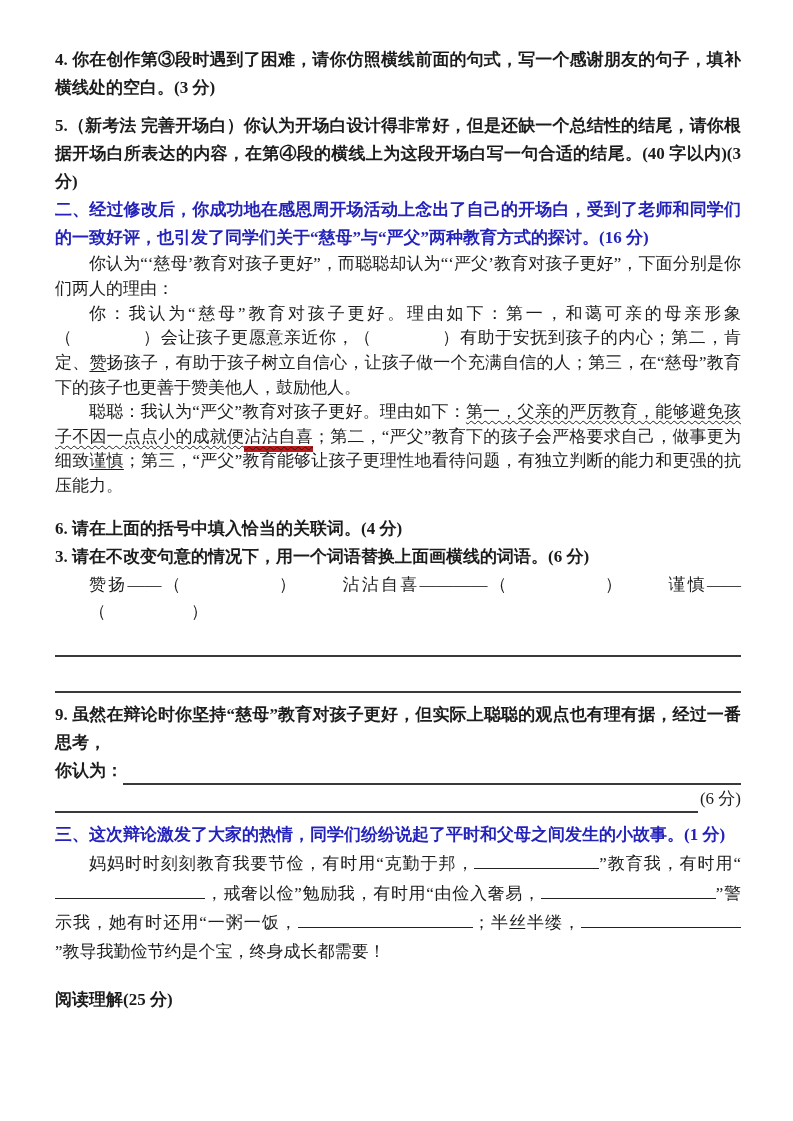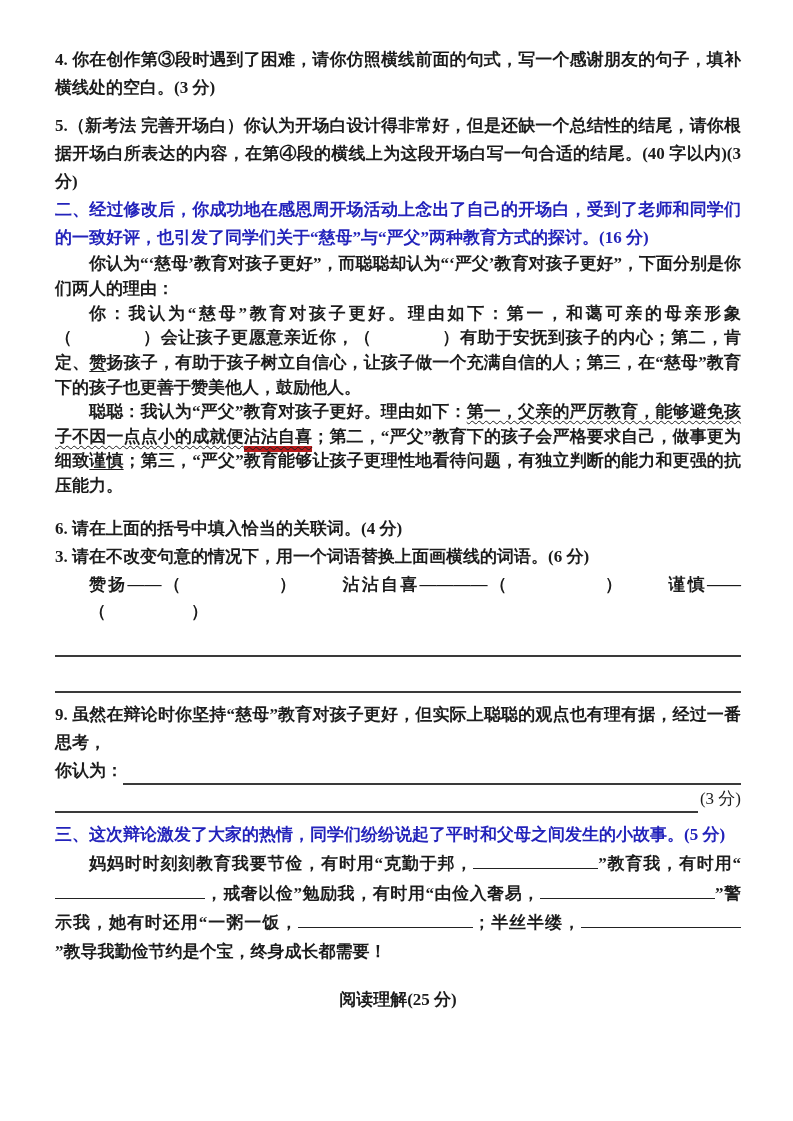--- a/index.html
+++ b/index.html
@@ -6,28 +6,28 @@
   .page{
     position:relative;
     width:793px;height:1121px;
     margin:0 auto;background:#ffffff;
     box-sizing:border-box;
     padding:46px 52px 20px 55px;
     font-family:"Liberation Serif","DejaVu Serif",serif;
     font-size:17px;color:#1c1c1c;
     overflow:hidden;
   }
-  .blk{margin:0;text-align:justify;font-weight:bold;}
+  .blk{margin:0;text-align:justify;}
   .q{font-weight:700;line-height:1.65;}
   .body{line-height:1.45;}
   .loose{line-height:1.72;}
   .indent{text-indent:2em;}
   .sub{line-height:1.6;padding-left:2em;}
   .blue{color:var(--blue);}
-  .center{text-align:center;text-indent:0;}
+  .center{text-indent:0;}
   .mb10{margin-bottom:10px;}
   .mb16{margin-bottom:16px;}
   .mt8{margin-top:8px;}
   .mt20{margin-top:20px;}
   .u{text-decoration:underline;text-underline-offset:3px;text-decoration-thickness:1px;}
   .wavy{text-decoration:underline wavy;text-underline-offset:3px;text-decoration-thickness:1px;}
   .wavy-u{text-decoration:underline wavy;text-underline-offset:4px;text-decoration-thickness:1px;border-bottom:6px solid #b91c1c;}
   .blank{display:inline-block;border-bottom:1px solid #222;height:15px;vertical-align:baseline;}
   .rule{height:30px;border-bottom:2px solid #3a3a3a;margin-bottom:4px;}
   .fillrow{display:flex;align-items:baseline;line-height:1.65;font-family:Liberation Serif, serif;}
@@ -51,19 +51,19 @@
       <div class="blk body sub"><span>赞扬——（　　　　　）</span><span class="blank" style="width: 42px; border-bottom: none;"></span><span>沾沾自喜————（　　　　　）</span><span class="blank" style="width: 42px; border-bottom: none;"></span><span>谨慎——（　　　　　）</span></div>
       <div class="rule"></div>
       <div class="rule"></div>
       <div class="blk q mt8"><span>9. 虽然在辩论时你坚持“慈母”教育对孩子更好，但实际上聪聪的观点也有理有据，经过一番思考，</span></div>
       <div class="fillrow">
         <span class="pre">你认为：</span>
         <span class="fill"></span>
       </div>
       <div class="fillrow">
         <span class="fill"></span>
-        <span class="post">(3 分)</span>
+        <span class="post">(6 分)</span>
       </div>
-      <div class="blk q blue mt8"><span>三、这次辩论激发了大家的热情，同学们纷纷说起了平时和父母之间发生的小故事。(5 分)</span></div>
+      <div class="blk q blue mt8"><span>三、这次辩论激发了大家的热情，同学们纷纷说起了平时和父母之间发生的小故事。(1 分)</span></div>
       <div class="blk loose indent"><span>妈妈时时刻刻教育我要节俭，有时用“克勤于邦，</span><span class="blank" style="width: 125px;"></span><span>”教育我，有时用“</span><span class="blank" style="width: 150px;"></span><span>，戒奢以俭”勉励我，有时用“由俭入奢易，</span><span class="blank" style="width: 175px;"></span><span>”警示我，她有时还用“一粥一饭，</span><span class="blank" style="width: 175px;"></span><span>；半丝半缕，</span><span class="blank" style="width: 160px;"></span><span>”教导我勤俭节约是个宝，终身成长都需要！</span></div>
       <div class="blk q center mt20"><span>阅读理解(25 分)</span></div>
     </div>
 </div>
 
 </body></html>

